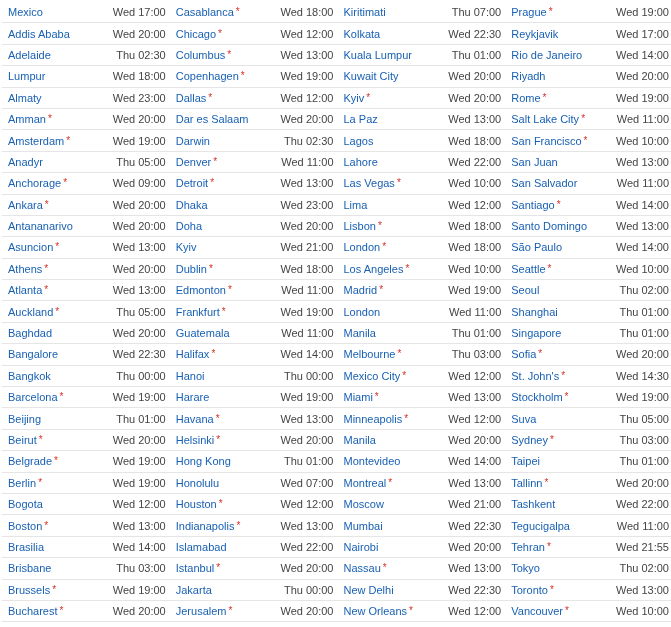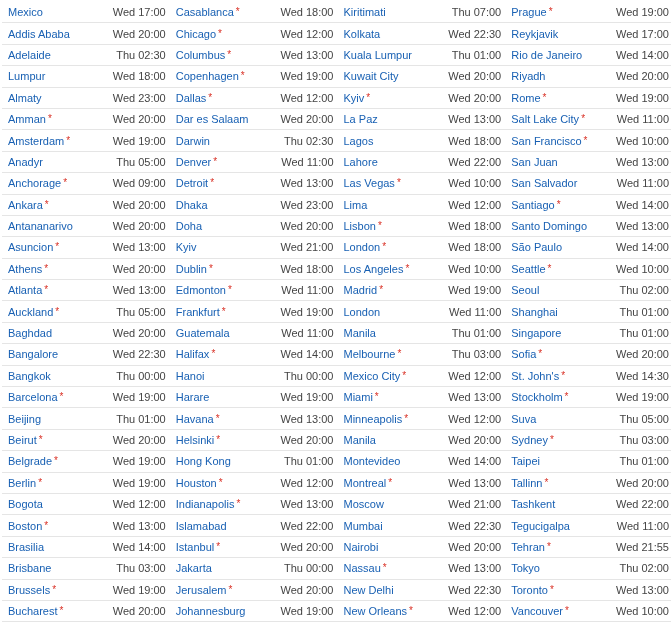--- a/index.html
+++ b/index.html
@@ -256,20 +256,24 @@
       </div>
       <div class="row">
         <a class="city">Helsinki<span class="star">*</span></a>
         <span class="time">Wed 20:00</span>
       </div>
       <div class="row">
         <a class="city">Hong Kong</a>
         <span class="time">Thu 01:00</span>
       </div>
       <div class="row">
+        <a class="city">Honolulu</a>
+        <span class="time">Wed 07:00</span>
+      </div>
+      <div class="row">
         <a class="city">Houston<span class="star">*</span></a>
         <span class="time">Wed 12:00</span>
       </div>
       <div class="row">
         <a class="city">Indianapolis<span class="star">*</span></a>
         <span class="time">Wed 13:00</span>
       </div>
       <div class="row">
         <a class="city">Islamabad</a>
         <span class="time">Wed 22:00</span>

